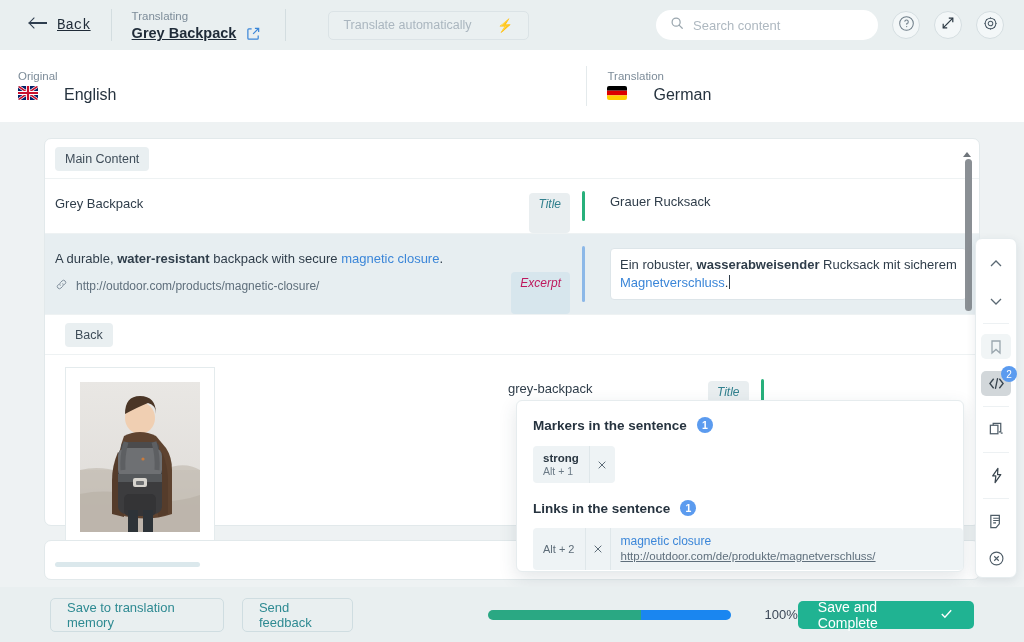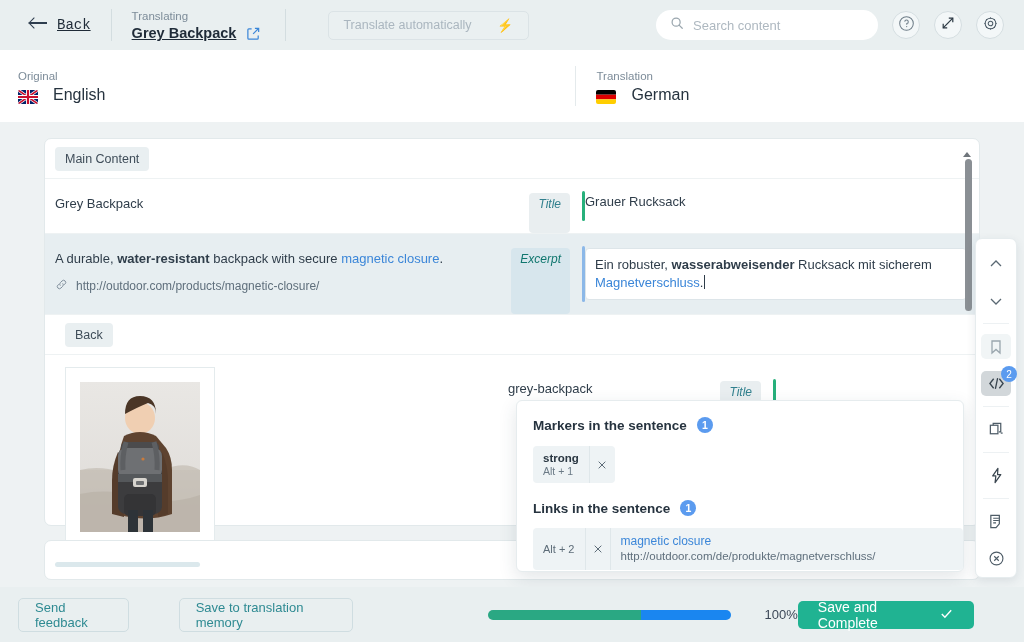--- a/index.html
+++ b/index.html
@@ -56,21 +56,21 @@
     display: flex; align-items: center; justify-content: center;
   }
 
   
   .langbar {
     position: absolute; left: 0; top: 50px; width: 1024px; height: 72px;
     background: #ffffff; display: flex; align-items: center;
   }
   .lang-block { display: flex; flex-direction: column; justify-content: center; }
   .lang-kicker { font-size: 11.5px; color: #7d8c99; line-height: 16px; }
-  .lang-row { display: flex; align-items: flex-end; gap: 15px; margin-top: 2px; }
+  .lang-row { display: flex; align-items: flex-start; gap: 26px; margin-top: 2px; }
   .lang-name { font-size: 16px; color: #26333f; }
   .flag { width: 20px; height: 14px; border-radius: 2px; overflow: hidden; display: block; }
   .lang-orig { padding-left: 18px; }
   .lang-sep { width: 1px; height: 40px; background: #e4eaec; margin-left: 470px; }
   .lang-trans { padding-left: 20px; }
   .untranslated {
     margin-left: auto; margin-right: 20px;
     height: 30px; border: 1px solid #dbe5e8; border-radius: 5px; background: #fff;
     display: flex; align-items: center;
   }
@@ -109,27 +109,27 @@
   .seg-text b { font-weight: bold; }
   .seg-link { color: #3b86d8; }
   .seg-url-row { display: flex; align-items: center; gap: 8px; margin-top: 9px; }
   .seg-url { font-size: 12px; color: #5f6f7c; }
   .seg-badge-col { width: 62px; padding-top: 14px; display: flex; justify-content: flex-end; font-style: italic; }
   .badge-title {
     font-size: 12px; color: #31808e; background: #e9eef0;
     border-radius: 4px; padding: 4px 9px;
   }
   .badge-excerpt {
-    font-size: 12px; color: #0f766e; background: #d7e6ed;
-    border-radius: 4px; padding: 4px 9px;
+    font-size: 12px; color: #be185d; background: #d7e6ed;
+    border-radius: 4px; padding: 4px 9px; margin-top: 24px;
   }
   .seg-bar { width: 3px; margin: 12px 0 12px 12px; border-radius: 2px; }
   .bar-green { background: #27b07b; }
   .bar-blue { background: #8cb8e8; }
-  .seg-right { flex: 1; padding: 14px 12px 14px 0; }
+  .seg-right { flex: 1; padding: 14px 12px 14px 25px; }
   .seg-right-text { font-size: 13px; color: #2f3d4a; line-height: 18px; }
   .target-input {
     background: #fff; border: 1px solid #dde5e9; border-radius: 4px;
     padding: 7px 9px; font-size: 13px; color: #2f3d4a; line-height: 18px;
     position: relative;
   }
   .caret { display: inline-block; width: 1px; height: 14px; background: #2f3d4a;
            vertical-align: -2px; margin-left: 1px; }
 
   .row-divider { height: 1px; background: #eef2f3; }
@@ -471,21 +471,21 @@
         <div style="margin-top:12px;">
           <span class="link-pill">
             <span class="link-pill-key">Alt + 2</span>
             <span class="link-pill-x">
               <svg width="10" height="10" viewBox="0 0 12 12">
                   <path d="M2 2 L10 10 M10 2 L2 10" stroke="#5d6c78" stroke-width="1.2"></path>
                 </svg>
             </span>
             <span class="link-pill-body">
               <span class="link-pill-title" style="display:block;">magnetic closure</span>
-              <span class="link-pill-url" style="display:block;">http://outdoor.com/de/produkte/magnetverschluss/</span>
+              <span class="link-pill-url" style="display:block;text-decoration:underline;">http://outdoor.com/de/produkte/magnetverschluss/</span>
             </span>
           </span>
         </div>
       </div>
     </div>
 
     <div class="rail" style="top:116px;">
       <div class="rail-btn">
         <svg width="16" height="16" viewBox="0 0 16 16">
             <path d="M3 10 L8 5 L13 10" fill="none" stroke="#5a6873" stroke-width="1.3"></path>
@@ -535,25 +535,25 @@
         <svg width="17" height="17" viewBox="0 0 18 18">
             <circle cx="9" cy="9" r="6.8" fill="none" stroke="#4e5c67" stroke-width="1.2"></circle>
             <path d="M6.6 6.6 L11.4 11.4 M11.4 6.6 L6.6 11.4" stroke="#4e5c67" stroke-width="1.2"></path>
           </svg>
       </div>
     </div>
 
   </div>
 
   <div class="footer">
+    <div class="ghost-btn" style="margin-left:50px;">
+      <span>Save to translation memory</span>
+    </div>
     <div class="ghost-btn" style="margin-left:18px;">
       <span>Send feedback</span>
-    </div>
-    <div class="ghost-btn" style="margin-left:50px;">
-      <span>Save to translation memory</span>
     </div>
     <div class="progress-wrap">
       <span class="progress-track">
         <span class="progress-a" id="prog-a" style="width: 63%;"></span>
         <span class="progress-b" id="prog-b" style="width: 37%;"></span>
       </span>
       <span class="progress-label">100%</span>
     </div>
     <div class="primary-btn">
       <span>Save and Complete</span>

